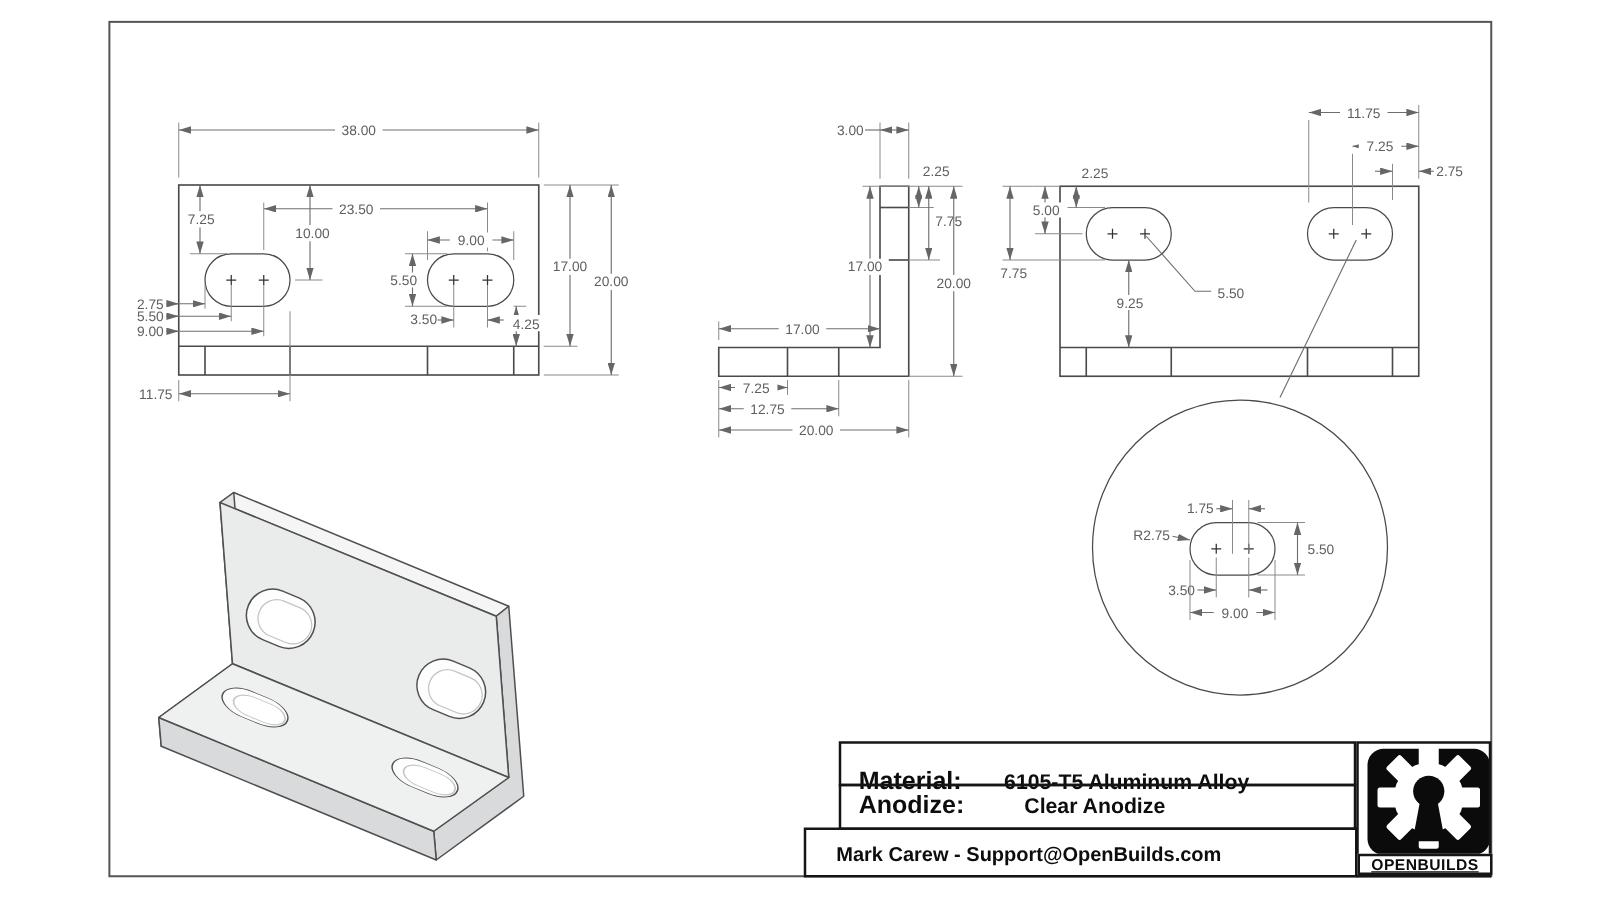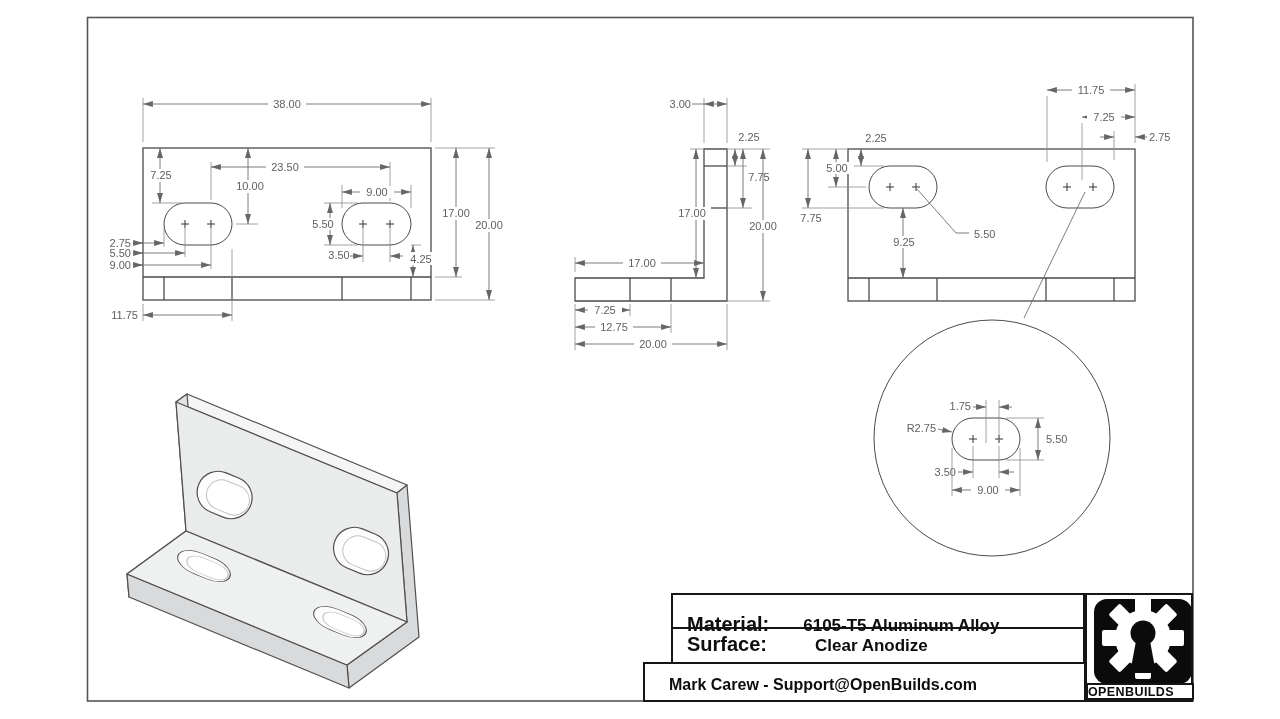--- a/index.html
+++ b/index.html
@@ -15,22 +15,22 @@
   .dt{font-size:11px;fill:#5f5f5f;}
   .mid{text-anchor:middle;}
   .end{text-anchor:end;}
   .tbg{fill:#ffffff;}
   .cell{position:absolute;box-sizing:border-box;border:2px solid #151515;background:transparent;}
   .rowflex{display:flex;align-items:baseline;padding-left:14px;}
   .lbl{font-weight:bold;font-size:20px;color:#0d0d0d;line-height:31px;}
   .val{font-weight:bold;font-size:17px;color:#0d0d0d;}
   .sig{font-weight:bold;font-size:16px;color:#0d0d0d;display:flex;align-items:flex-end;
     padding:0 0 6px 24px;}
-  .brandbox{display:flex;align-items:center;justify-content:flex-start;font-weight:bold;
-    font-size:12.5px;letter-spacing:0.4px;color:#0d0d0d;border-width:2px;}
+  .brandbox{display:flex;align-items:center;justify-content:center;font-weight:bold;
+    font-size:12.5px;letter-spacing:0.4px;color:#0d0d0d;border-width:2px;text-decoration:underline;}
 </style>
 </head>
 <body>
 
 <div id="stage">
 
 <svg width="1280" height="719" viewBox="0 0 1280 719">
   <defs>
     <marker id="ar" viewBox="0 0 10 6" refX="10" refY="3" markerWidth="11" markerHeight="6.6" orient="auto-start-reverse">
           <path d="M0,0L10,3L0,6Z" fill="#666"></path>
@@ -348,21 +348,21 @@
       </g>
     </g>
   </g>
 </svg>
 
   <div class="cell rowflex" style="left:671px;top:593px;width:414px;height:36px;">
     <span class="lbl">Material:</span>
     <span class="val" style="margin-left:34px;margin-top:21px;">6105-T5 Aluminum Alloy</span>
   </div>
   <div class="cell rowflex" style="left:671px;top:627px;width:414px;height:37px;">
-    <span class="lbl">Surface:</span>
+    <span class="lbl">Anodize:</span>
     <span class="val" style="margin-left:48px;">Clear Anodize</span>
   </div>
   <div class="cell sig" style="left:643px;top:662px;width:443px;height:40px;">
     <span>Mark Carew - Support@OpenBuilds.com</span>
   </div>
   <div class="cell" style="left:1085px;top:593px;width:108px;height:109px;"></div>
   <div class="cell brandbox" style="left:1086px;top:683px;width:108px;height:17px;background:#fff;">
     <span>OPENBUILDS</span>
   </div>
 

